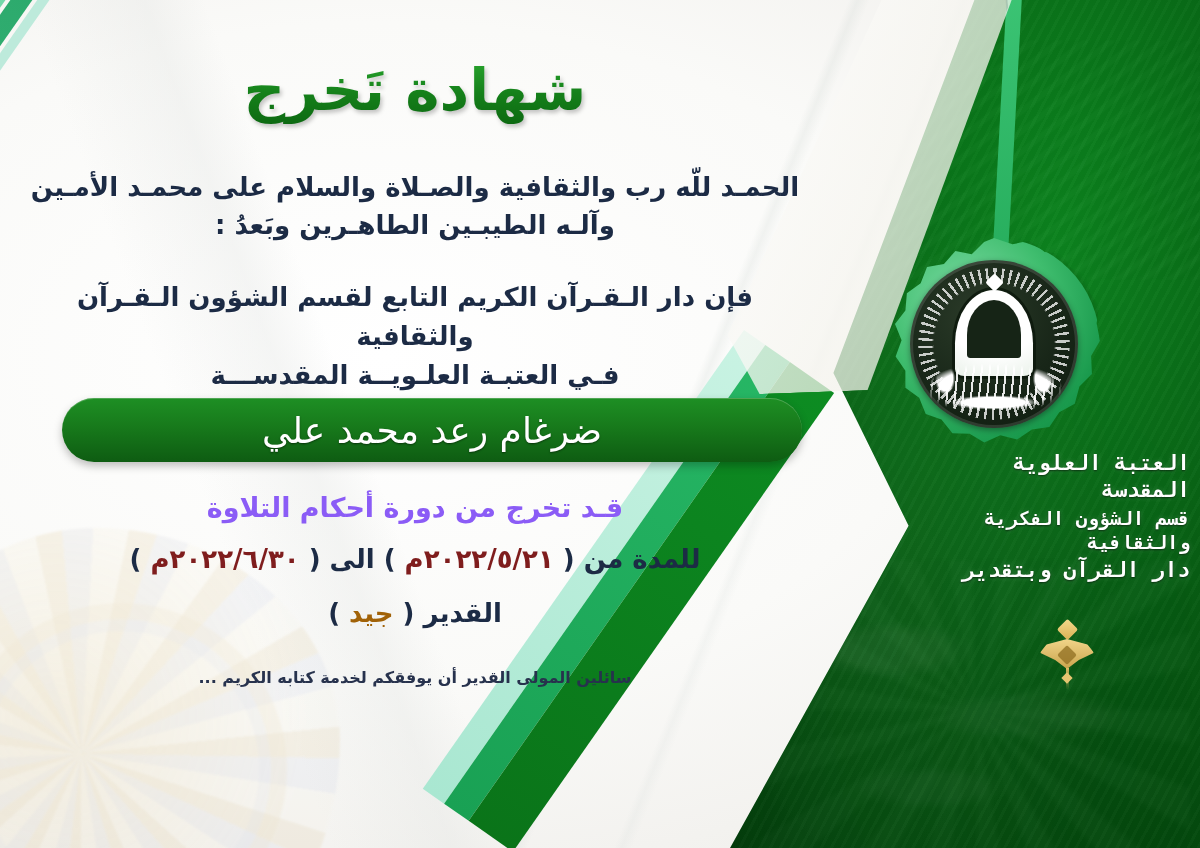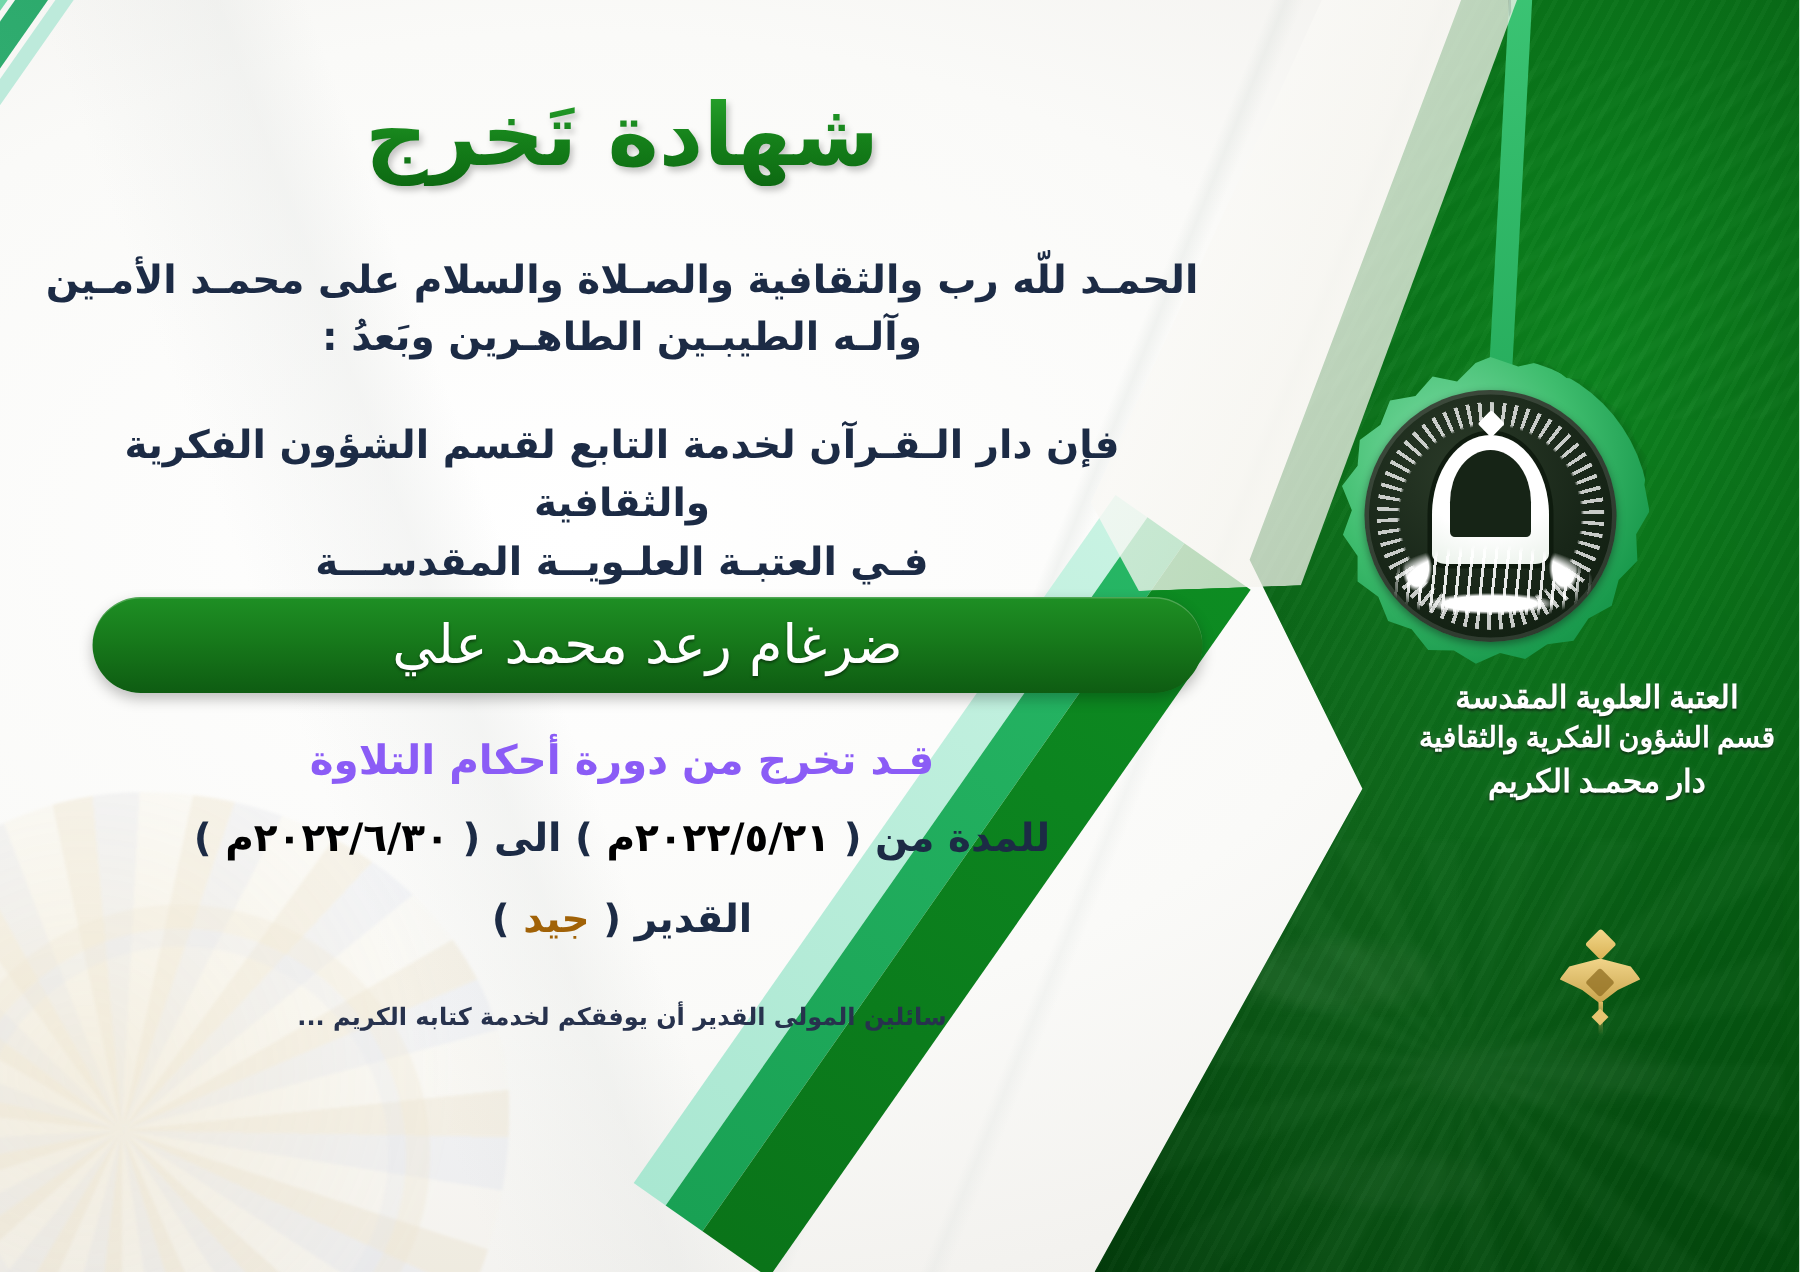--- a/index.html
+++ b/index.html
@@ -365,25 +365,26 @@
   .panel-calligraphy {
     position: absolute;
     right: 10px;
     top: 452px;
     width: 250px;
     text-align: center;
     direction: rtl;
   }
   .calli-line {
     color: #ffffff;
-    font-family: Liberation Serif, serif;
+    font-family: Liberation Mono, monospace;
     font-weight: 700;
     letter-spacing: 0.5px;
     text-shadow: 0 1px 2px rgba(0,0,0,0.55), 0 0 6px rgba(255,255,255,0.18);
     line-height: 1.28;
+    text-align: right;
   }
   .calli-1 { font-size: 21px; }
   .calli-2 { font-size: 19px; margin-top: 2px; }
   .calli-3 { font-size: 21px; margin-top: 3px; }
 
   
   .content {
     position: absolute;
     left: 0;
     top: 0;
@@ -476,21 +477,21 @@
   .duration-line {
     position: absolute;
     top: 544px;
     left: 30px;
     width: 770px;
     color: #1c2b45;
     font-size: 26px;
     font-weight: 700;
   }
   .duration-line .date {
-    color: #000000;
+    color: #7f1d1d;
     font-weight: 700;
   }
   .grade-line {
     position: absolute;
     top: 598px;
     left: 30px;
     width: 770px;
     color: #1c2b45;
     font-size: 26px;
     font-weight: 700;
@@ -551,42 +552,42 @@
       <div class="emblem-dome"></div>
       <div class="emblem-finial"></div>
       <div class="emblem-dome-inner"></div>
       <div class="emblem-base-script"></div>
     </div>
   </div>
 
   <div class="panel-calligraphy">
     <div class="calli-line calli-1">العتبة العلوية المقدسة</div>
     <div class="calli-line calli-2">قسم الشؤون الفكرية والثقافية</div>
-    <div class="calli-line calli-3">دار محمـد الكريم</div>
+    <div class="calli-line calli-3">دار القرآن وبتقدير</div>
   </div>
 
   <div class="gold-ornament">
     <div class="go-diamond"></div>
     <div class="go-body"></div>
     <div class="go-core"></div>
     <div class="go-tail"></div>
     <div class="go-tail-dot"></div>
   </div>
 
   <div class="content">
 
     <div class="cert-title">شهادة تَخرج</div>
 
     <div class="intro-block">
       <div class="l1">الحمـد للّه رب والثقافية والصـلاة والسلام على محمـد الأمـين</div>
       <div class="l2">وآلـه الطيبـين الطاهـرين وبَعدُ :</div>
     </div>
 
     <div class="body-block">
-      <div>فإن دار الـقـرآن لخدمة التابع لقسم الشؤون الفكرية والثقافية</div>
+      <div>فإن دار الـقـرآن الكريم التابع لقسم الشؤون الـقـرآن والثقافية</div>
       <div>فـي العتبـة العلـويــة المقدســـة</div>
     </div>
 
     <div class="name-banner">
       <span class="student">ضرغام رعد محمد علي</span>
     </div>
 
     <div class="course-line">قـد تخرج من دورة أحكام التلاوة</div>
 
     <div class="duration-line">

